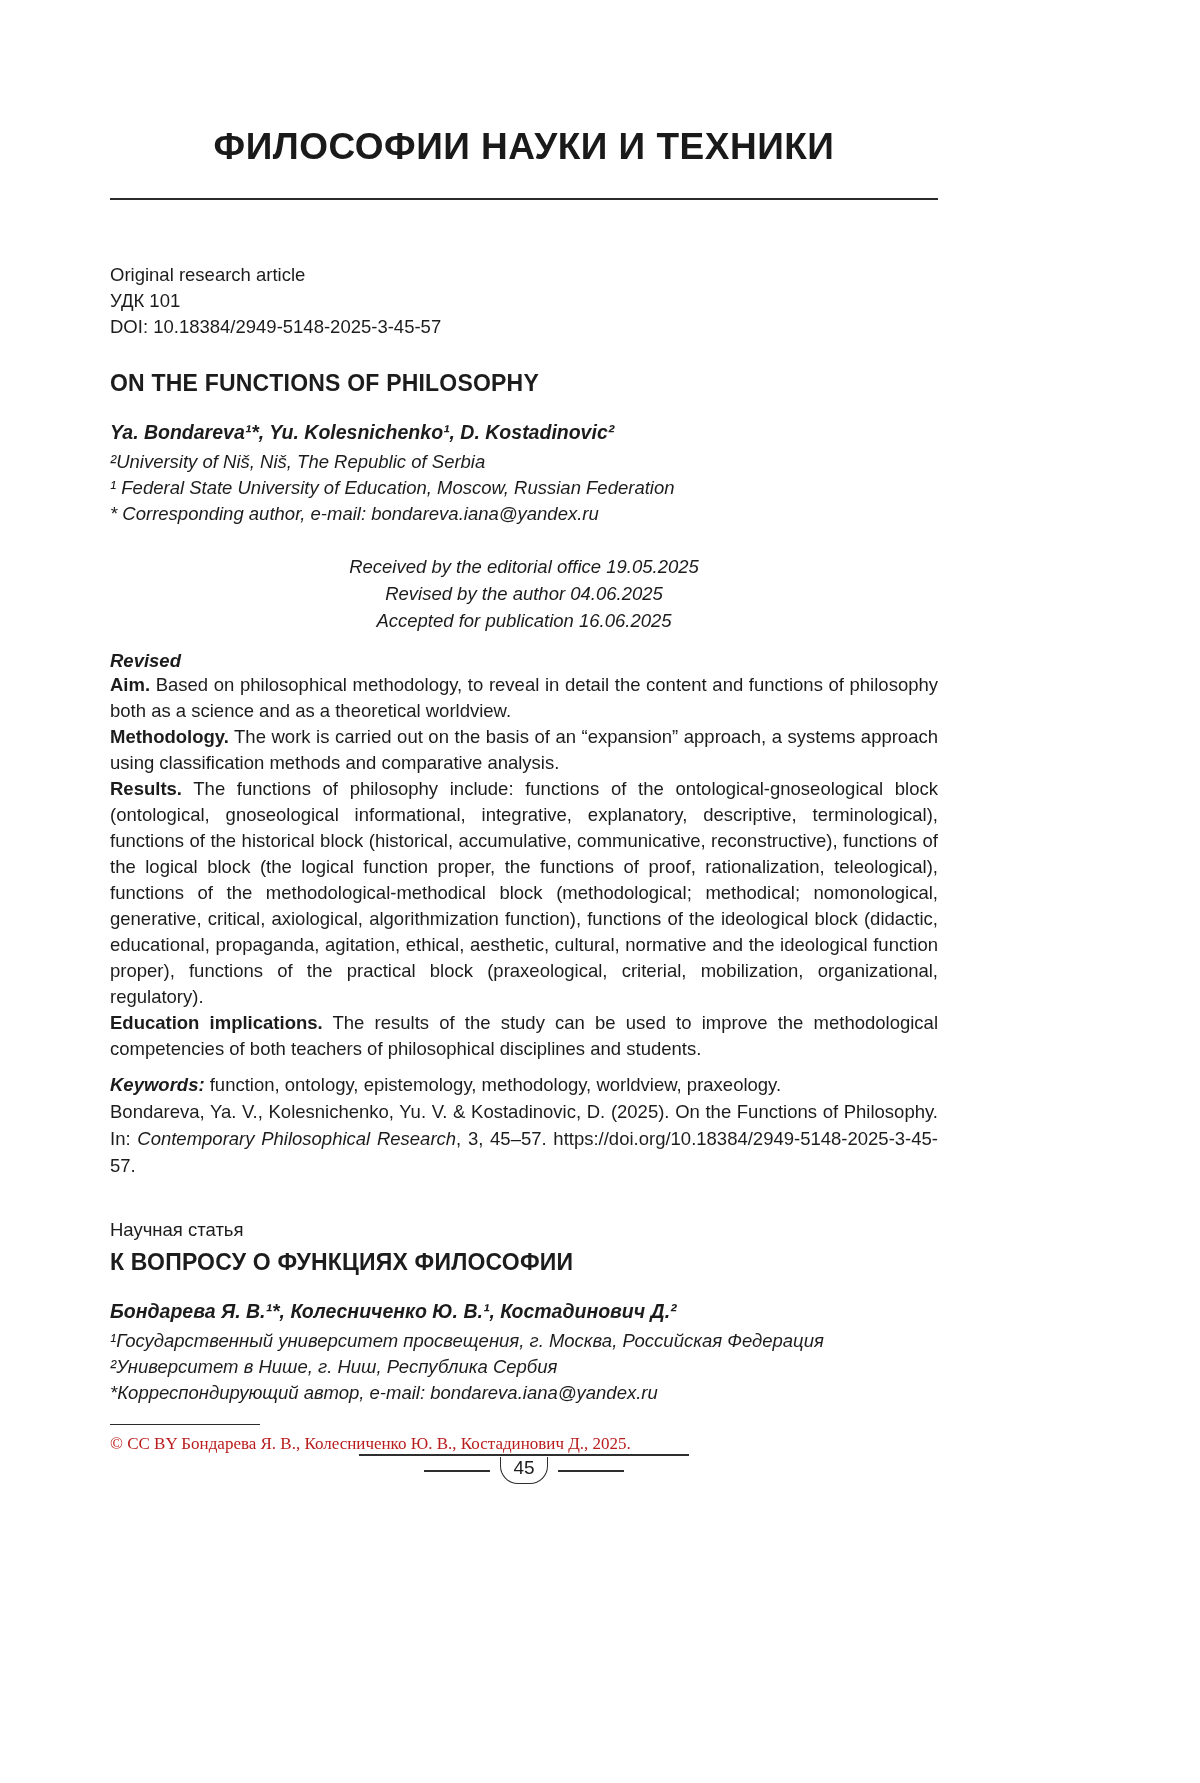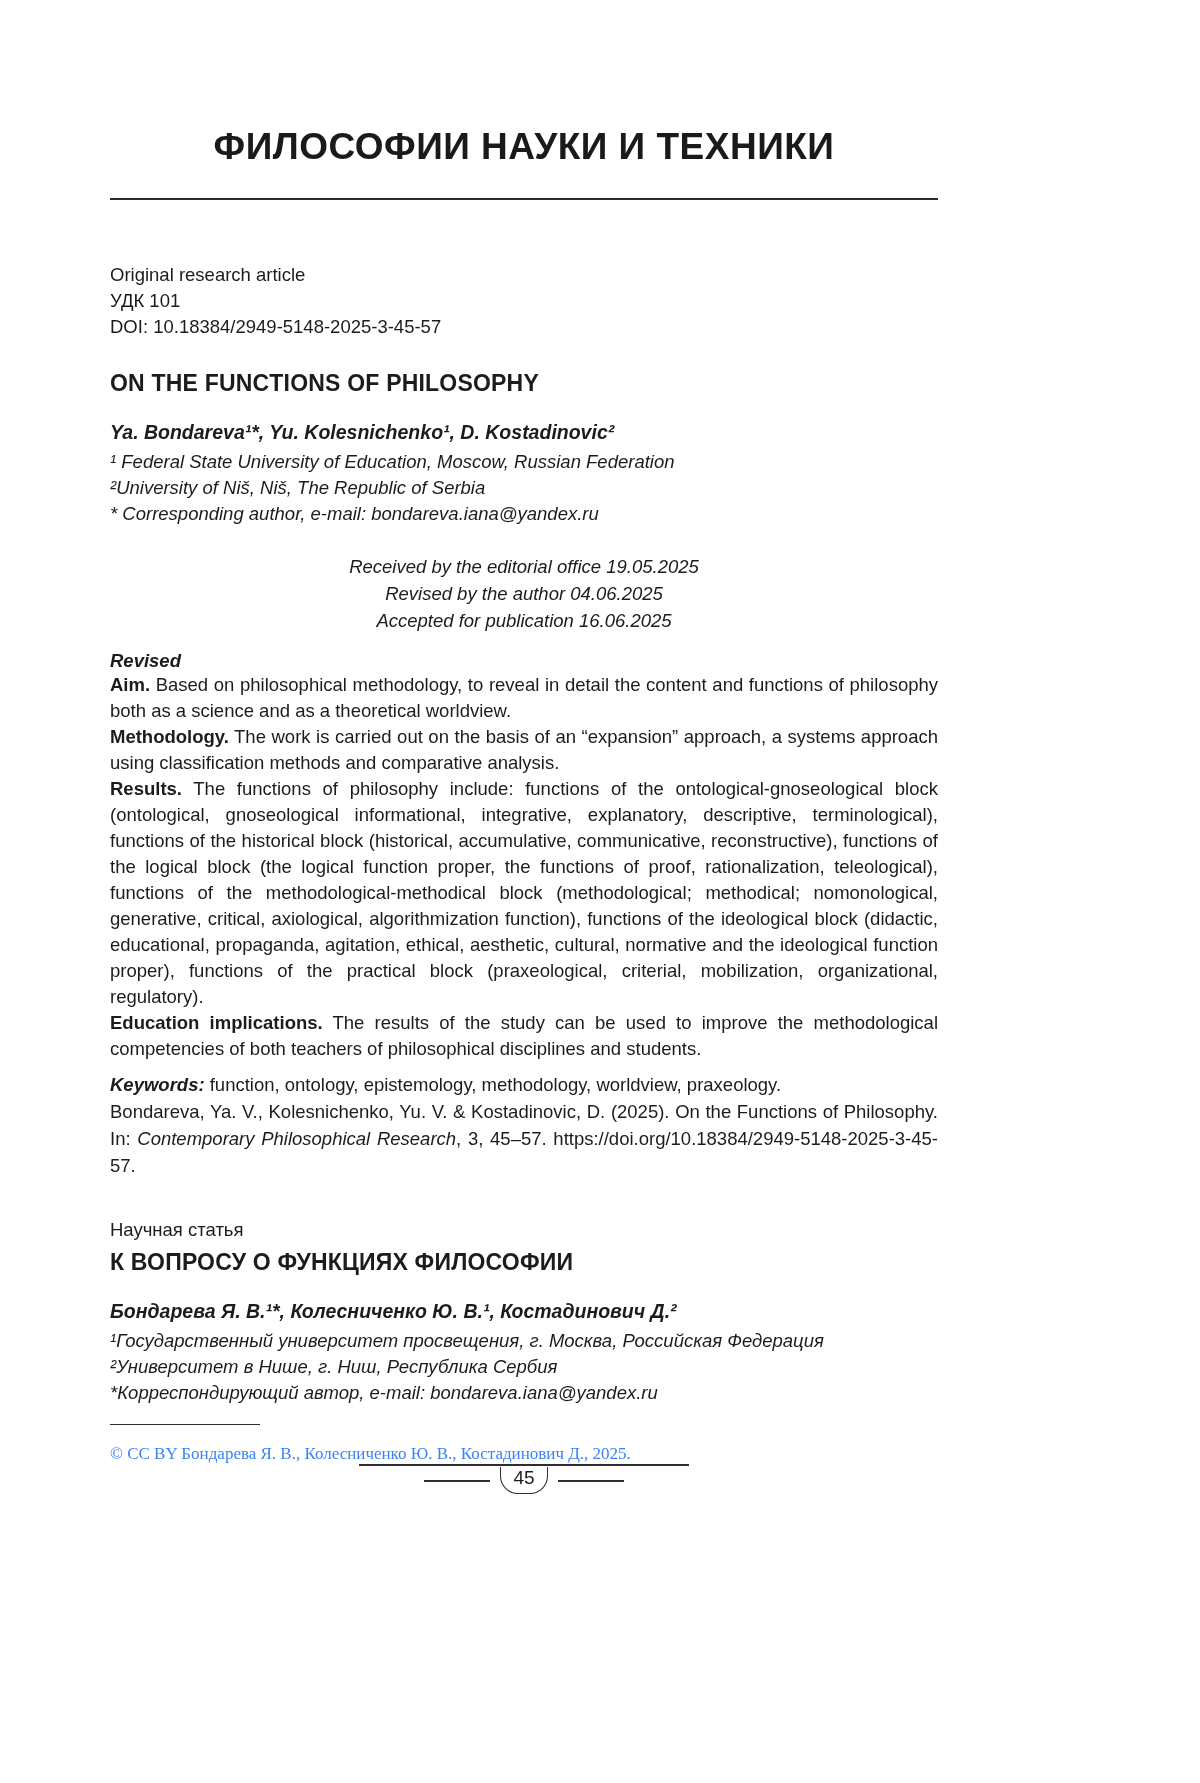--- a/index.html
+++ b/index.html
@@ -61,24 +61,24 @@
 
   .citation-label { margin-top: 12px; font-weight: bold; font-style: italic; font-size: 18.5px; line-height: 26px; }
   .citation { font-size: 18.5px; line-height: 27px; text-align: justify; }
   .citation .journal { font-style: italic; }
 
   .ru-type { margin-top: 40px; font-size: 18.5px; }
   .ru-title { margin-top: 8px; font-size: 23px; font-weight: bold; letter-spacing: 0.2px; }
 
   .footnote-rule { width: 150px; border-top: 1.6px solid #2b2b2b; margin-top: 18px; }
   .footnote {
-    margin-top: 19px;
+    margin-top: 9px;
     font-family: "Liberation Serif", serif;
     font-size: 17px;
-    color: #3b82f6;
+    color: #b91c1c;
   }
 
   .footer { display: flex; flex-direction: column; align-items: center; }
   .footer-line { width: 330px; height: 0; border-top: 2px solid #2e2e2e; }
   .pageno-row { display: flex; align-items: center; gap: 10px; margin-top: 1px; }
   .stub { width: 66px; height: 0; border-top: 2px solid #2e2e2e; }
   .pageno {
     font-size: 19px;
     padding: 0 12px 4px;
     border: 1.6px solid #2e2e2e;
@@ -99,22 +99,22 @@
       <div>Original research article</div>
       <div>УДК 101</div>
       <div>DOI: 10.18384/2949-5148-2025-3-45-57</div>
     </div>
 
     <h2 class="en-title">ON THE FUNCTIONS OF PHILOSOPHY</h2>
 
     <div class="authors">Ya. Bondareva¹*, Yu. Kolesnichenko¹, D. Kostadinovic²</div>
 
     <div class="affiliations">
+      <div>²University of Niš, Niš, The Republic of Serbia</div>
       <div>¹ Federal State University of Education, Moscow, Russian Federation</div>
-      <div>²University of Niš, Niš, The Republic of Serbia</div>
       <div>* Corresponding author, e-mail: bondareva.iana@yandex.ru</div>
     </div>
 
     <div class="dates">
       <div>Received by the editorial office 19.05.2025</div>
       <div>Revised by the author 04.06.2025</div>
       <div>Accepted for publication 16.06.2025</div>
     </div>
 
     <div class="abstract-heading">Revised</div>

